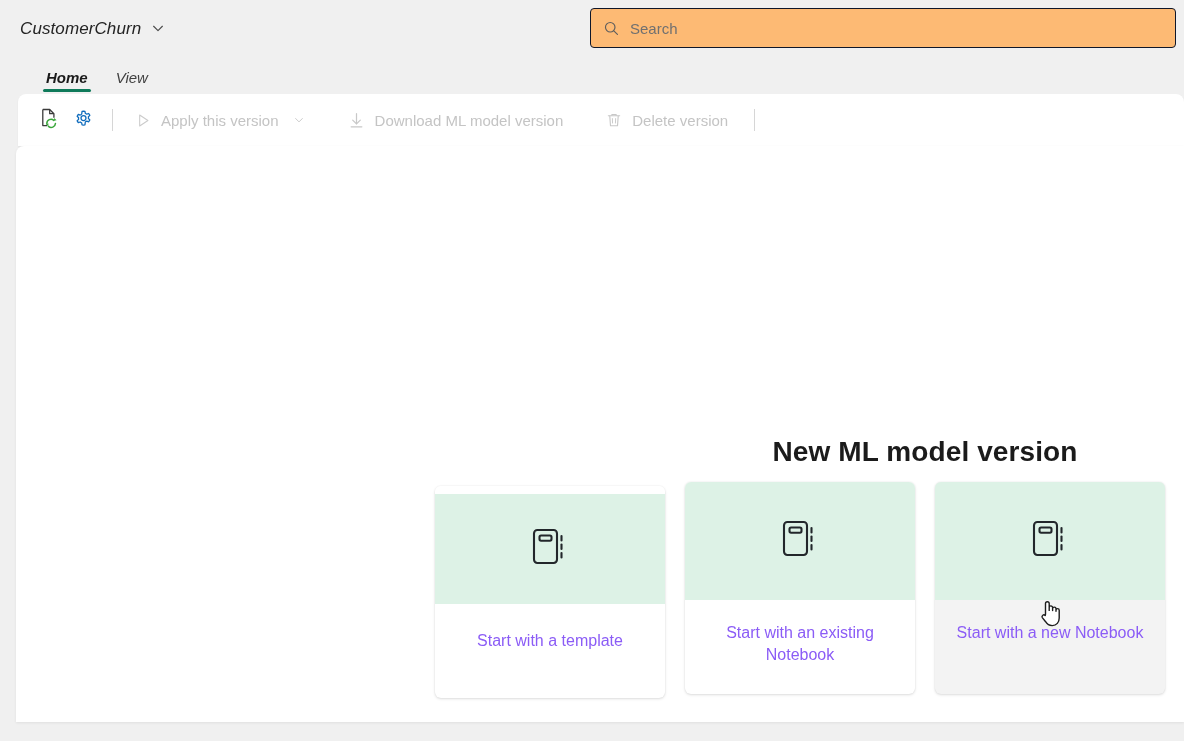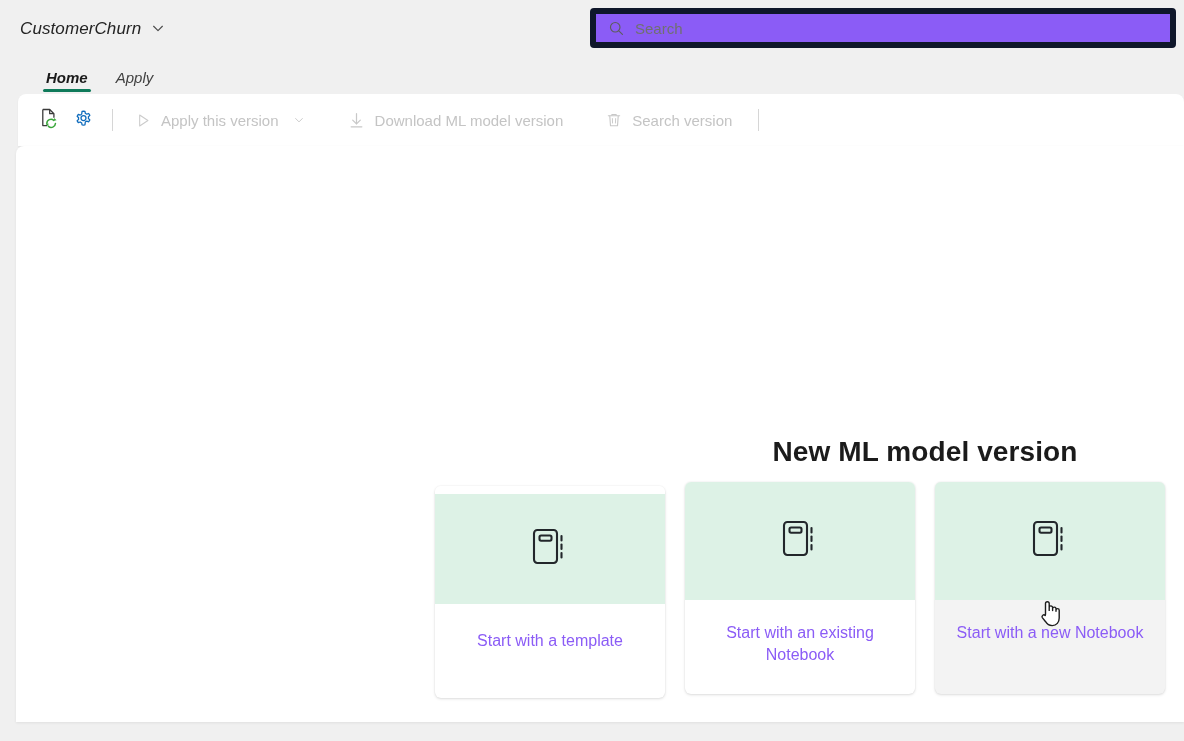--- a/index.html
+++ b/index.html
@@ -41,22 +41,22 @@
     cursor: pointer;
     font-style: italic;
   }
 
   .searchbox {
     position: absolute;
     left: 590px;
     top: 8px;
     width: 586px;
     height: 40px;
-    background: #8b5cf6;
-    border: 6px solid #0f172a;
+    background: #fdba74;
+    border: 1px solid #0f172a;
     border-radius: 4px;
     display: flex;
     align-items: center;
     padding: 0 12px;
     cursor: text;
   }
   .search-icon { display: flex; align-items: center; color: #616161; margin-right: 10px; }
   .search-input {
     border: none;
     outline: none;
@@ -241,21 +241,21 @@
     </span>
     <input class="search-input" type="text" value="" placeholder="Search" style="">
   </div>
 </div>
 
 <div class="tabbar">
   <div class="tab active">
     <span>Home</span>
   </div>
   <div class="tab">
-    <span>Apply</span>
+    <span>View</span>
   </div>
 </div>
 
 <div class="toolbar">
 
   <div class="tb-icon-btn">
     <span>
       <svg width="23" height="23" viewBox="0 0 24 24" aria-hidden="true">
         <path d="M5 2.6 h7.2 L16.6 7 v4.2" fill="none" stroke="#3b3b3b" stroke-width="1.35" stroke-linejoin="round"></path>
         <path d="M5 2.6 v16.8 h4.4" fill="none" stroke="#3b3b3b" stroke-width="1.35" stroke-linejoin="round"></path>
@@ -312,21 +312,21 @@
   <div class="tb-item" style="margin-left:22px;">
     <span class="glyph">
       <svg width="18" height="18" viewBox="0 0 20 20" aria-hidden="true">
         <path d="M3.7 5.3 h12.6" stroke="#c8c8c8" stroke-width="1.25" stroke-linecap="round"></path>
         <path d="M7.6 5.3 v-1.4 h4.8 v1.4" fill="none" stroke="#c8c8c8" stroke-width="1.25" stroke-linejoin="round"></path>
         <path d="M5.3 5.3 L6.1 16.4 h7.8 L14.7 5.3" fill="none" stroke="#c8c8c8" stroke-width="1.25" stroke-linejoin="round"></path>
         <line x1="8.2" y1="8" x2="8.4" y2="13.8" stroke="#c8c8c8" stroke-width="1.05"></line>
         <line x1="11.8" y1="8" x2="11.6" y2="13.8" stroke="#c8c8c8" stroke-width="1.05"></line>
       </svg>
     </span>
-    <span>Search version</span>
+    <span>Delete version</span>
   </div>
 
   <div class="tb-divider" style="margin-left:16px;"></div>
 </div>
 
 <div class="content">
   <div class="new-version-area">
 
     <div class="nv-title">New ML model version</div>
 

